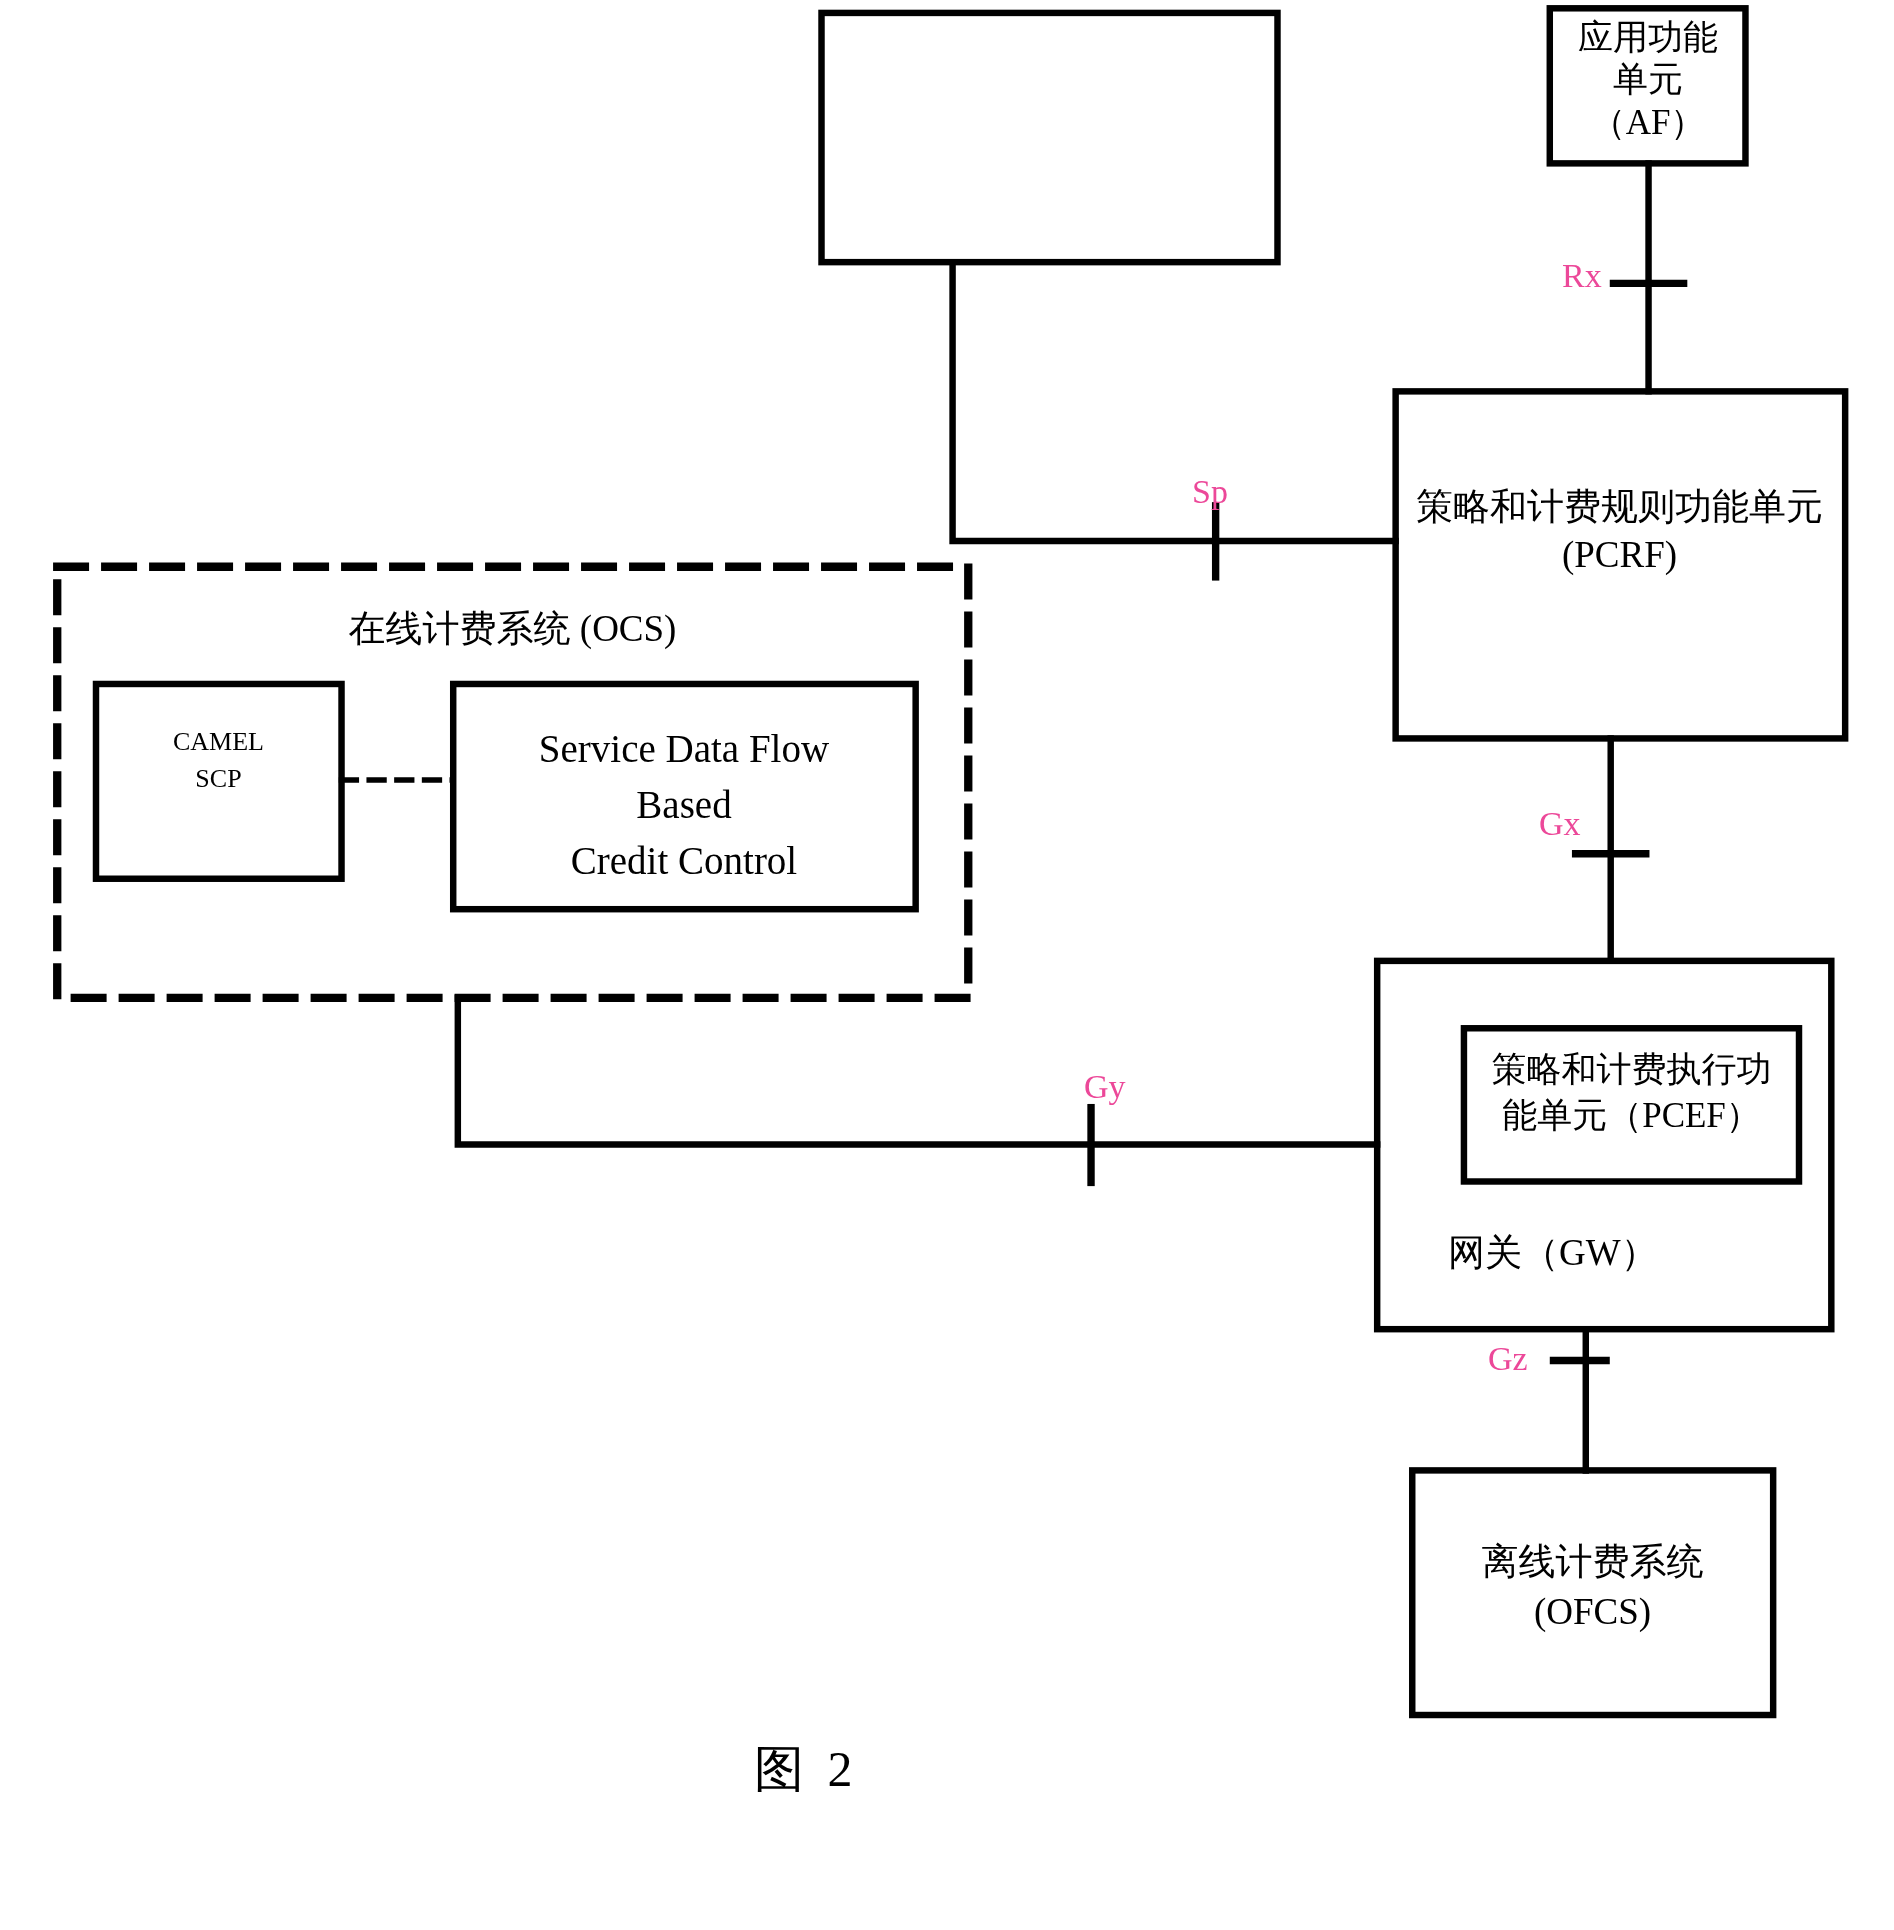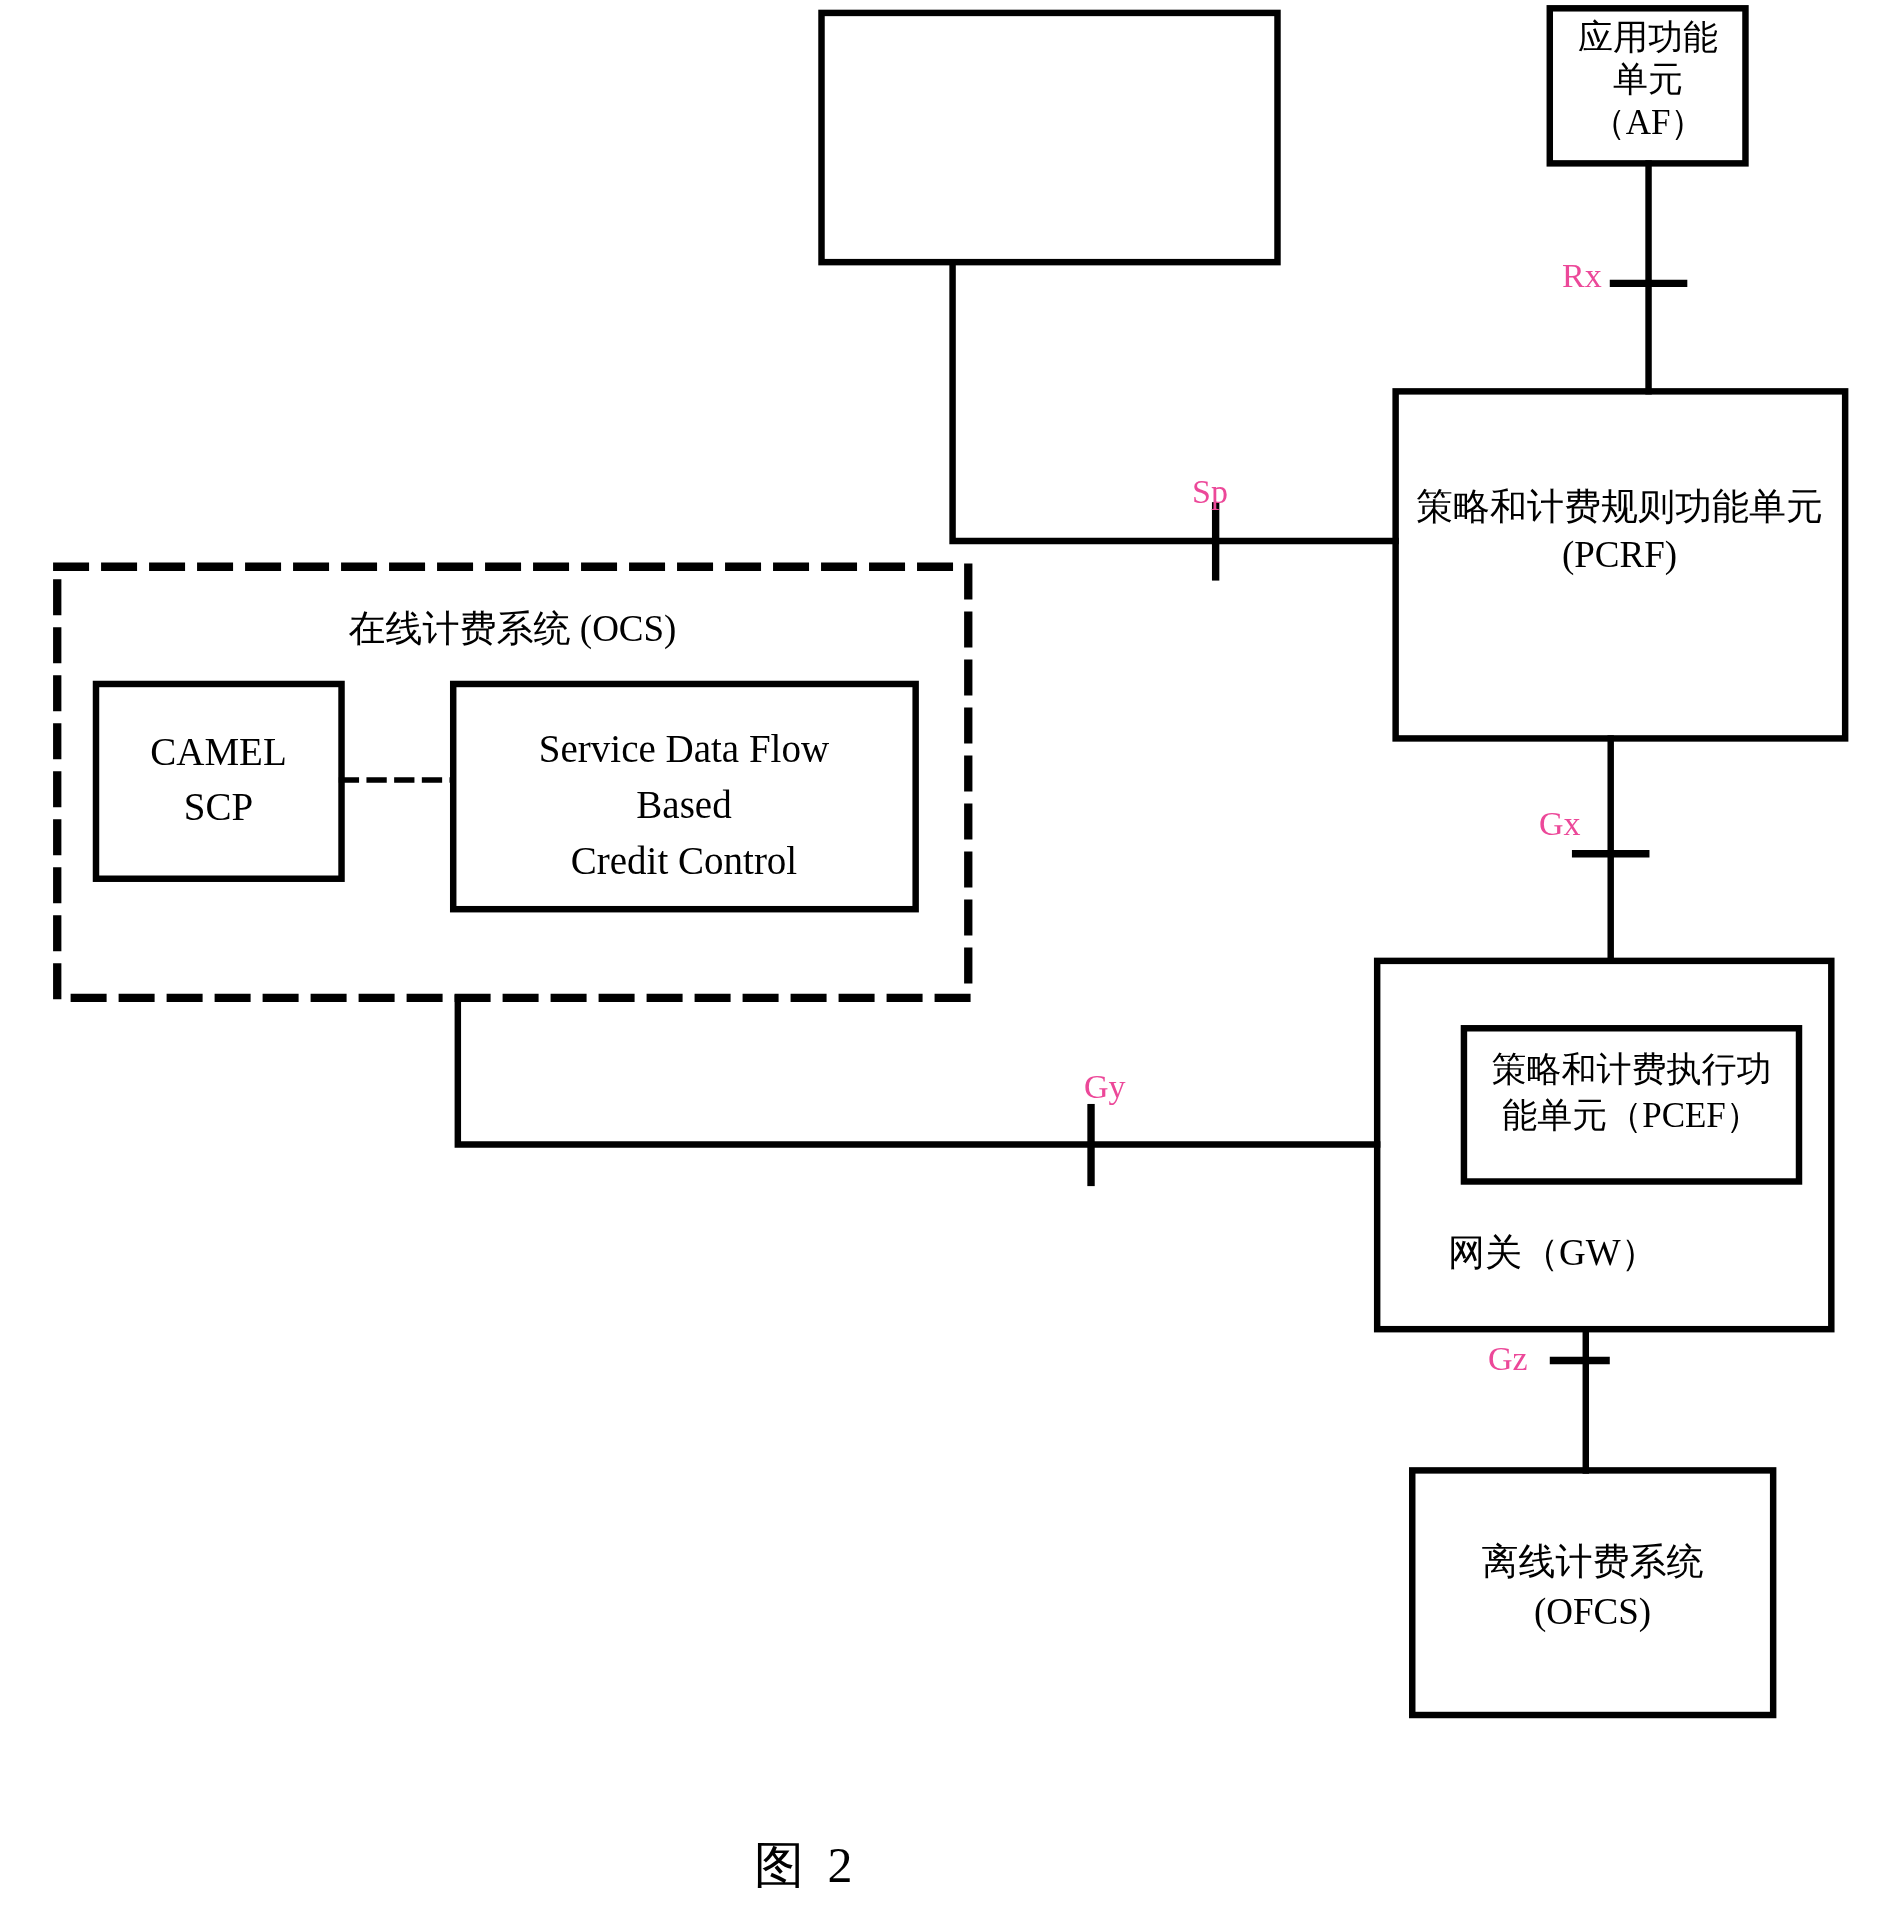--- a/index.html
+++ b/index.html
@@ -100,21 +100,21 @@
 
   <div class="node-label cjk" style="left:1550px; top:16.6px; width:196px; font-size:35px; line-height:1.22;">应用功能
 单元
 （AF）</div>
 
   <div class="node-label cjk" style="left:57px; top:605px; width:911px; font-size:37px;">在线计费系统 (OCS)</div>
 
   <div class="node-label cjk" style="left:1395px; top:483px; width:449px; font-size:37px; line-height:1.30;">策略和计费规则功能单元
 (PCRF)</div>
 
-  <div class="node-label" style="left:96px; top:724px; width:245px; font-size:39px; line-height:1.42;">CAMEL
+  <div class="node-label" style="left:96px; top:724px; width:245px; font-size:26px; line-height:1.42;">CAMEL
 SCP</div>
 
   <div class="node-label" style="left:453px; top:721px; width:462px; font-size:39px; line-height:1.44;">Service Data Flow
 Based
 Credit Control</div>
 
   <div class="node-label cjk" style="left:1464px; top:1047px; width:335px; font-size:35px; line-height:1.30;">策略和计费执行功
 能单元（PCEF）</div>
 
   <div class="node-label cjk" style="left:1440px; top:1229px; width:314px; font-size:37px; text-align:left;margin-left:8px;">网关（GW）</div>
@@ -125,16 +125,16 @@
   <div class="iface-label" style="left:1562px; top:257px;">Rx</div>
 
   <div class="iface-label" style="left:1192px; top:473px;">Sp</div>
 
   <div class="iface-label" style="left:1539px; top:805px;">Gx</div>
 
   <div class="iface-label" style="left:1084px; top:1068px;">Gy</div>
 
   <div class="iface-label" style="left:1488px; top:1340px;">Gz</div>
 
-  <div class="fig-caption" style="left:0px; top:1832px; width:1612px;">图 2</div>
+  <div class="fig-caption" style="left:0px; top:1736px; width:1612px;">图 2</div>
 
 </div>
 
 
 </body></html>

